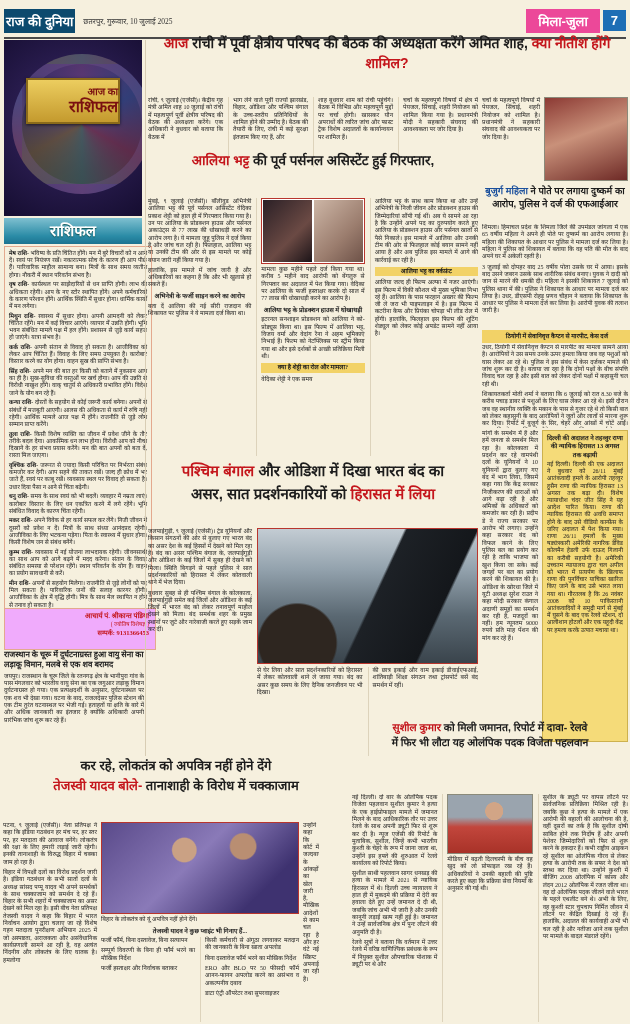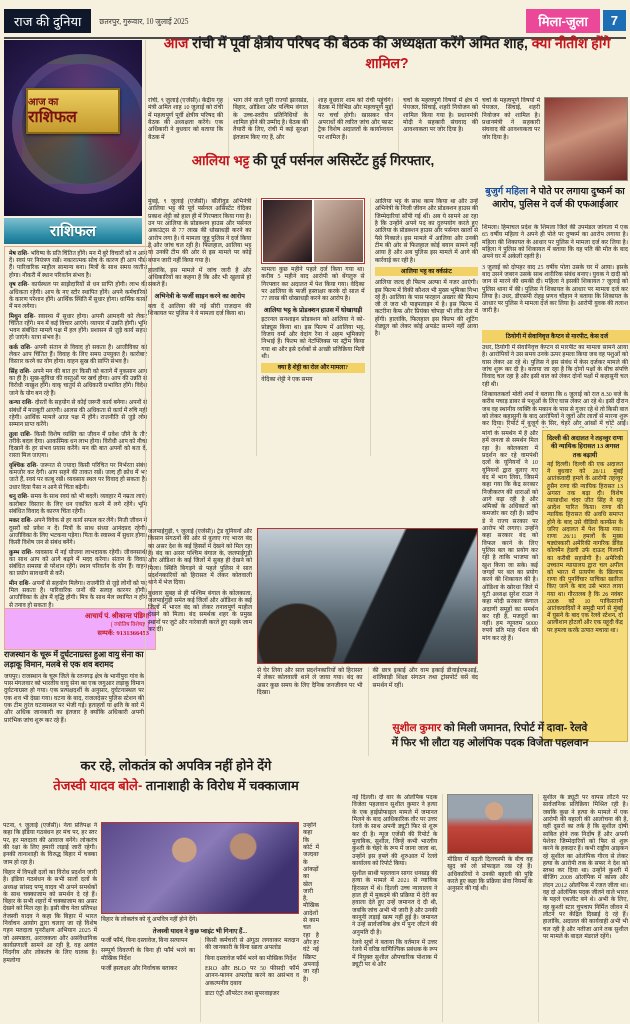--- a/index.html
+++ b/index.html
@@ -5,36 +5,36 @@
   html,body{margin:0;padding:0;background:#777;}
   .page{position:relative;width:630px;height:1024px;margin:0 auto;background:#f6f0de;
         font-family:"Liberation Serif","DejaVu Serif",serif;color:#1c1c1c;overflow:hidden;}
   .abs{position:absolute;overflow:hidden;}
   .red{color:#c4161c;}
   .blue{color:#1a4f9c;}
   .jtext{font-size:6px;line-height:1.22;text-align:justify;}
   .jtext p{margin:0 0 3px 0;}
   
   .hdr{display:flex;align-items:center;border-bottom:2px solid #4a4a4a;padding-bottom:3px;}
-  .brand-box{background:#0f172a;color:#fff;font-weight:400;font-size:13px;padding:3px 10px;
+  .brand-box{background:#0c4a6e;color:#fff;font-weight:700;font-size:13px;padding:3px 2px;
              font-family:"Liberation Sans","DejaVu Sans",sans-serif;}
   .date-txt{font-size:7.5px;margin-left:8px;color:#333;}
   .hdr-spacer{flex:1;}
   .section-box{background:#ec4899;color:#fff;font-weight:700;font-size:13px;padding:3px 12px;
              font-family:"Liberation Sans","DejaVu Sans",sans-serif;}
   .pagenum-box{background:#1e6eb5;color:#fff;font-weight:700;font-size:13px;padding:3px 8px;margin-left:3px;
              font-family:"Liberation Sans","DejaVu Sans",sans-serif;}
   
   .zodiac{background:
       radial-gradient(circle at 50% 45%, #4a3570 0%, #2a1d50 45%, #150d30 100%);}
   .zodiac::before{content:"";position:absolute;left:8px;top:14px;width:120px;height:120px;border-radius:50%;
       border:10px solid rgba(180,140,200,.35);
       background:conic-gradient(#7a4a8a,#3a5a9a,#8a3a4a,#4a7a5a,#7a6a2a,#3a3a7a,#7a4a8a);opacity:.55;}
-  .zodiac-label{position:absolute;left:50%;top:48px;transform:translateX(-50%);
-      width:90px;text-align:left;background:linear-gradient(#eccd5f,#c49a2e);
+  .zodiac-label{position:absolute;left:50%;top:38px;transform:translateX(-50%);
+      width:90px;text-align:right;background:linear-gradient(#eccd5f,#c49a2e);
       border:2px solid #8a6a1a;box-shadow:0 1px 3px rgba(0,0,0,.6);padding:4px 0 6px;}
   .zl1{font-size:10px;font-weight:700;color:#7a1010;}
   .zl2{font-size:16px;font-weight:700;color:#7a1010;line-height:1.1;}
   .band{background:linear-gradient(180deg,#7fc0d0 0%,#2a8ba6 70%,#1c7390 100%);
       color:#fff;font-weight:700;font-size:15px;text-align:center;line-height:26px;
       font-family:"Liberation Sans","DejaVu Sans",sans-serif;text-shadow:0 1px 1px #155;}
   .horo{border:1px solid #e3a98e;border-bottom:none;padding:3px 4px;font-size:5.9px;line-height:1.22;text-align:justify;}
   .horo p{margin:0 0 2.5px 0;}
   .credit{border:1px solid #e3a98e;background:#f0abfc;text-align:right;padding:2px 6px;}
   .credit .nm{font-size:7px;font-weight:700;color:#c4161c;}
@@ -186,20 +186,24 @@
   </div>
 
   <div class="abs" style="left:482px;top:430px;width:146px;height:312px;display:flex;gap:4px;">
     <div class="jtext" style="width:56px;">मांगों के समर्थन में है और हमें जनता से समर्थन मिल रहा है। कोलकाता में प्रदर्शन कर रहे वामपंथी दलों के यूनियनों ने 10 यूनियनों द्वारा बुलाए गए बंद में भाग लिया, जिसमें कहा गया कि केंद्र सरकार निजीकरण की धाराओं को आगे बढ़ा रही है और श्रमिकों के अधिकारों को कमजोर कर रही है। प्रदीप डे ने राज्य सरकार पर आरोप भी लगाए। उन्होंने कहा सरकार बंद को विफल करने के लिए पुलिस बल का प्रयोग कर रही है ताकि भाजपा को खुश किया जा सके। कई जगहों पर बल का प्रयोग करने की शिकायत की है। ओडिशा के खोरधा जिले में यूटी अध्यक्ष सुरेश राउत ने कहा मोदी सरकार कंगाल अदाणी समूहों का समर्थन कर रही है, मजदूरों का नहीं। हम न्यूनतम 9000 रुपये प्रति माह पेंशन की मांग कर रहे हैं।</div>
     <div class="rana-box" style="flex:1;">
       <div class="rana-h">दिल्ली की अदालत ने तहव्वुर राणा की न्यायिक हिरासत 13 अगस्त तक बढ़ायी</div>
       <div class="jtext" style="font-size:5.9px;">नई दिल्ली। दिल्ली की एक अदालत ने बुधवार को 26/11 मुंबई आतंकवादी हमले के आरोपी तहव्वुर हुसैन राणा की न्यायिक हिरासत 13 अगस्त तक बढ़ा दी। विशेष न्यायाधीश चंदर जीत सिंह ने यह आदेश पारित किया। राणा की न्यायिक हिरासत की अवधि समाप्त होने के बाद उसे वीडियो कान्फ्रेंस के जरिए अदालत में पेश किया गया। राणा 26/11 हमलों के मुख्य षड्यंत्रकारी अमेरिकी नागरिक डेविड कोलमैन हेडली उर्फ दाऊद गिलानी का करीबी सहयोगी है। अमेरिकी उच्चतम न्यायालय द्वारा चल अपील को भारत में प्रत्यर्पण के खिलाफ राणा की पुनर्विचार याचिका खारिज किए जाने के बाद उसे भारत लाया गया था। गौरतलब है कि 26 नवंबर 2008 को 10 पाकिस्तानी आतंकवादियों ने समुद्री मार्ग से मुंबई में घुसने के बाद एक रेलवे स्टेशन, दो आलीशान होटलों और एक यहूदी केंद्र पर हमला करके उत्पात मचाया था।</div>
     </div>
   </div>
 
+  <div class="abs bighead bh" style="left:148px;top:460px;width:330px;height:64px;">
+    <div><span class="red">पश्चिम बंगाल</span><span> और ओडिशा में दिखा भारत बंद का</span></div>
+    <div><span>असर, सात प्रदर्शनकारियों को </span><span class="red">हिरासत में लिया</span></div>
+  </div>
   <div class="abs" style="left:148px;top:528px;width:330px;height:228px;display:flex;gap:5px;">
     <div class="jtext" style="width:104px;">
       <p>जलपाईगुड़ी, ९ जुलाई (एजेंसी)। ट्रेड यूनियनों और किसान संगठनों की ओर से बुलाए गए भारत बंद का असर देश के कई हिस्सों में देखने को मिल रहा है। बंद का असर पश्चिम बंगाल के, जलपाईगुड़ी और ओडिशा के कई जिलों में सुबह ही देखने को मिला। स्थिति बिगड़ने से पहले पुलिस ने सात प्रदर्शनकारियों को हिरासत में लेकर कोतवाली थाने में भेज दिया।</p>
       <p>बुधवार सुबह से ही पश्चिम बंगाल के कोलकाता, जलपाईगुड़ी समेत कई जिलों और ओडिशा के कई जिलों में भारत बंद को लेकर तनावपूर्ण माहौल देखने को मिला। बंद समर्थक शहर के प्रमुख स्थानों पर जुटे और नारेबाजी करते हुए सड़कें जाम कर दीं।</p>
     </div>
     <div style="flex:1;display:flex;flex-direction:column;min-width:0;">
       <div class="protest photo" style="height:134px;"></div>
       <div class="cols jtext" style="margin-top:3px;flex:1;">
         <div>से घेर लिया और सात प्रदर्शनकारियों को हिरासत में लेकर कोतवाली थाने ले जाया गया। बंद का असर कुछ समय के लिए दैनिक जनजीवन पर भी दिखा।</div>
         <div class="sep">की छात्र इकाई और वाम इकाई डीवाईएफआई, शांतिबाड़ी शिक्षा संगठन तथा ट्रांसपोर्ट बसें बंद समर्थन में रहीं।</div>

